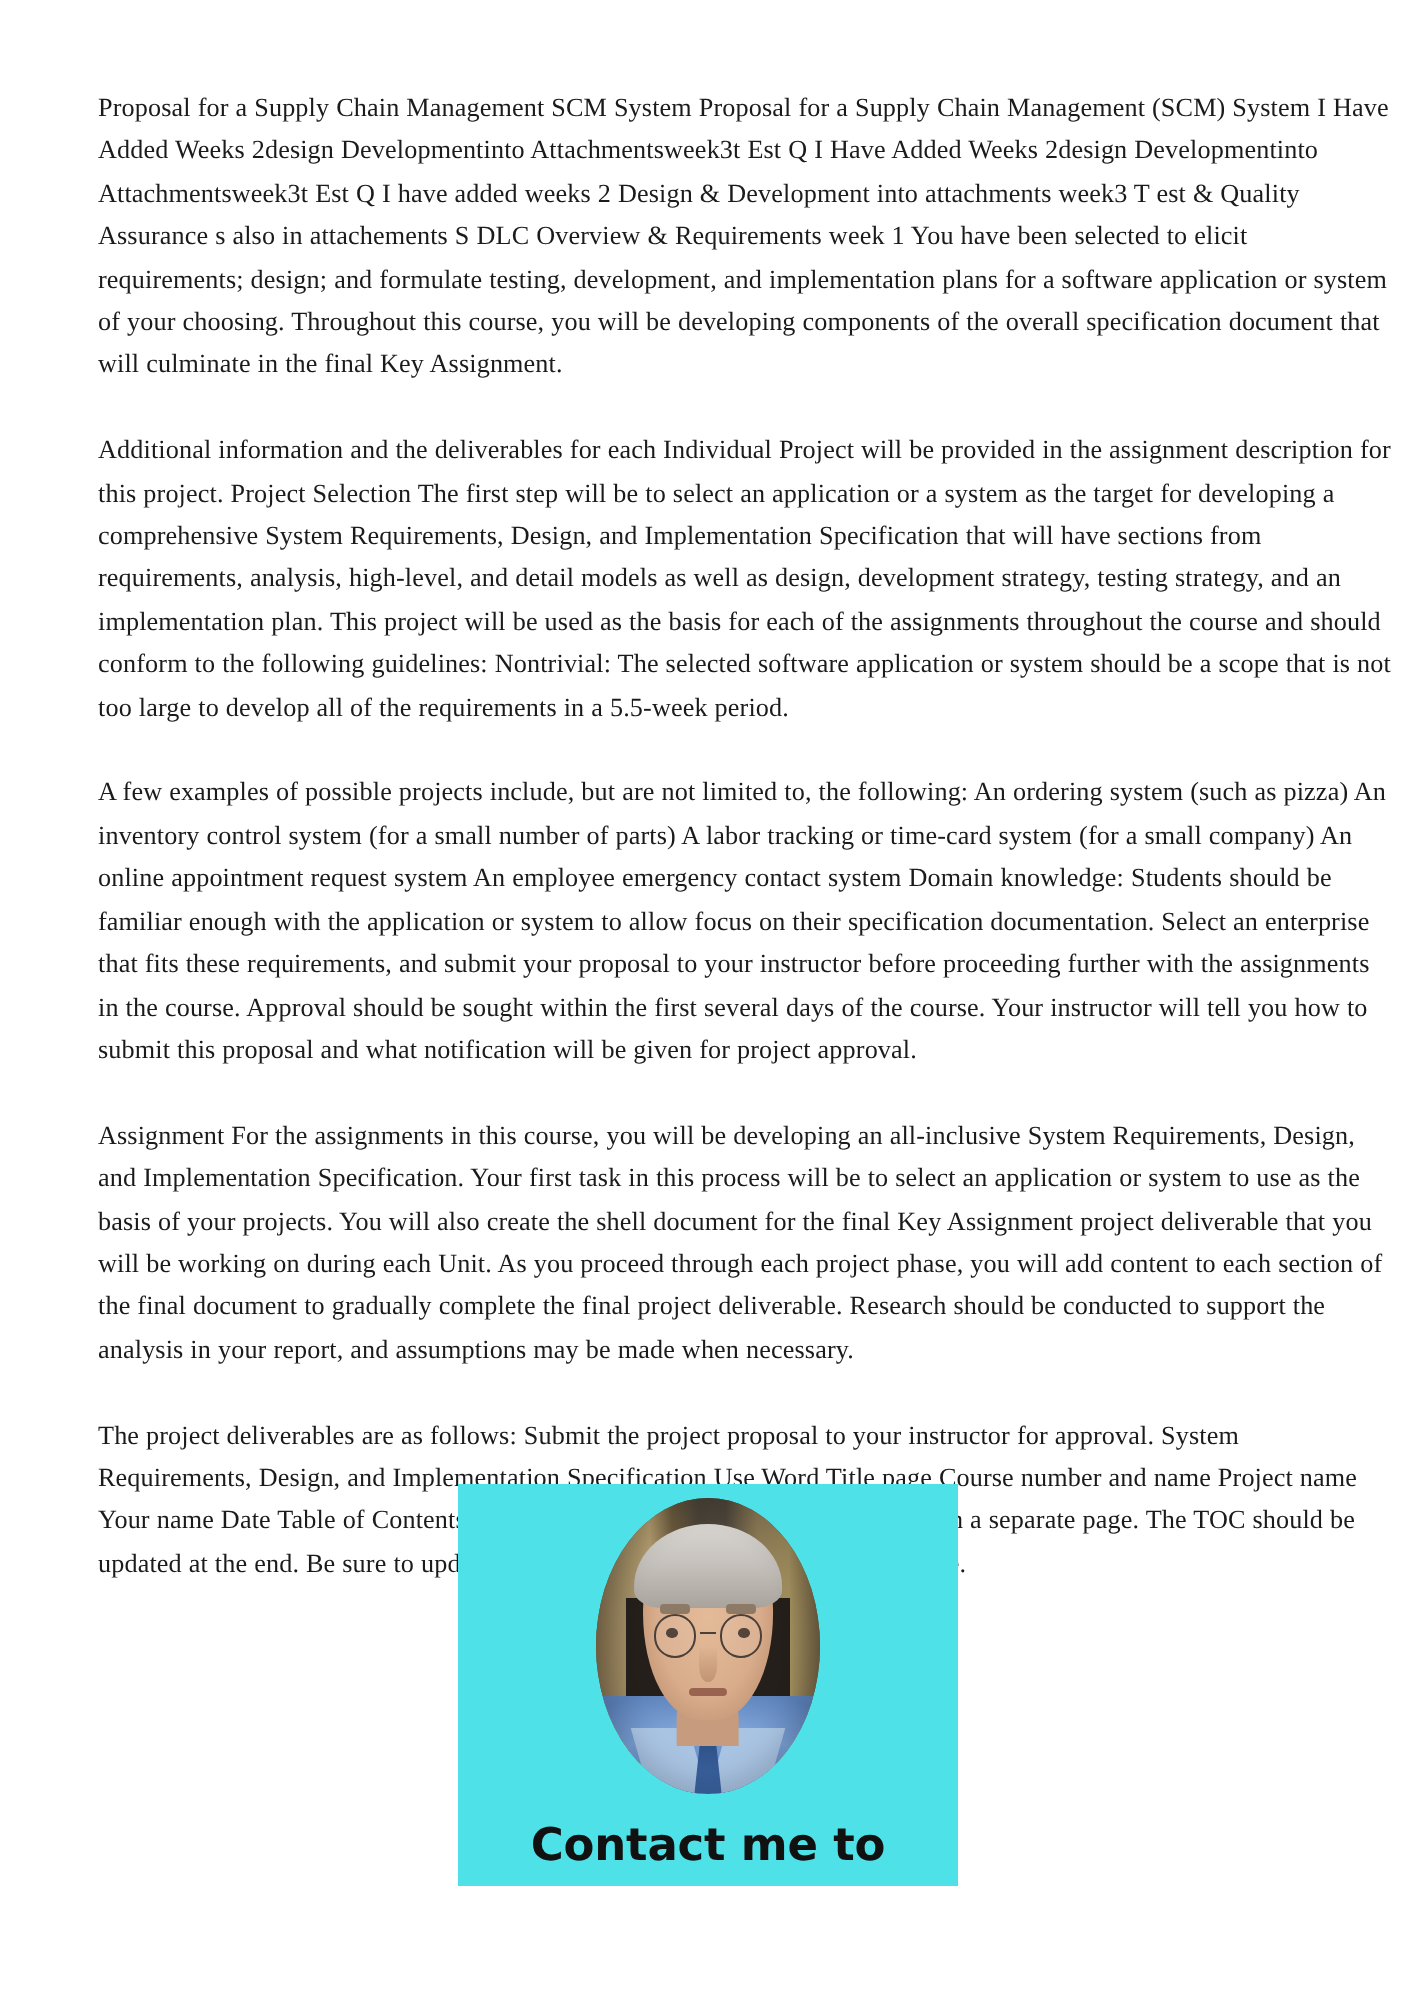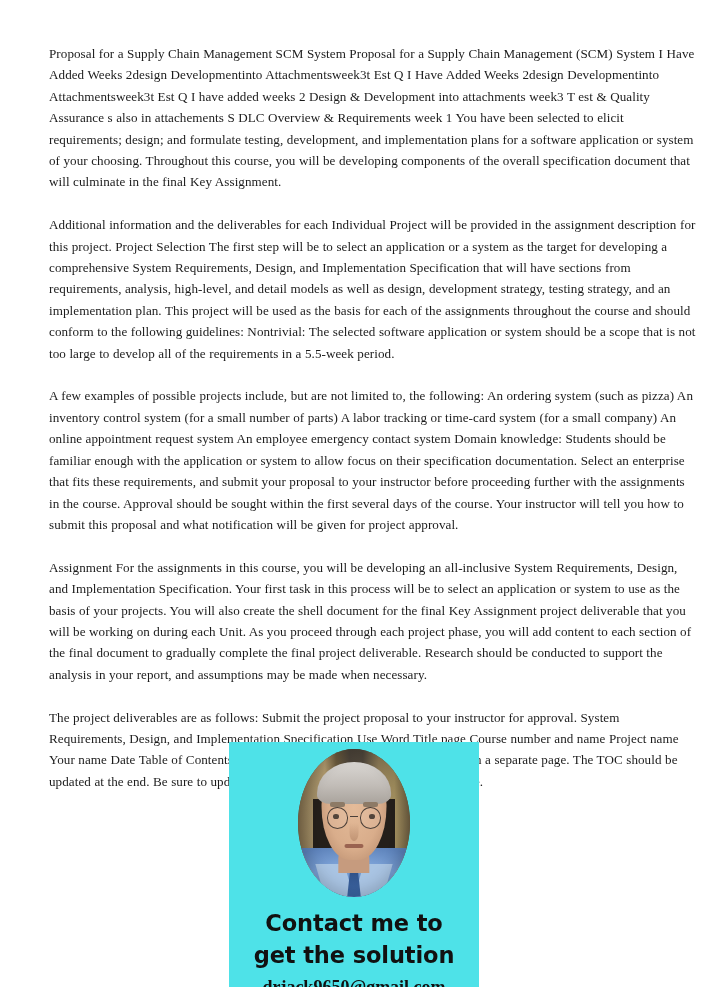--- a/index.html
+++ b/index.html
@@ -45,21 +45,21 @@
   .doc-paragraph:last-child {
     margin-bottom: 0;
   }
 
   
   #contact-overlay {
     position: absolute;
     left: 229px;
     top: 731px;
     width: 250px;
-    height: 245px;
+    height: 201px;
     background: #4ee2e8;
     box-sizing: border-box;
     display: flex;
     flex-direction: column;
     align-items: center;
     overflow: hidden;
   }
 
   #contact-portrait {
     width: 112px;

